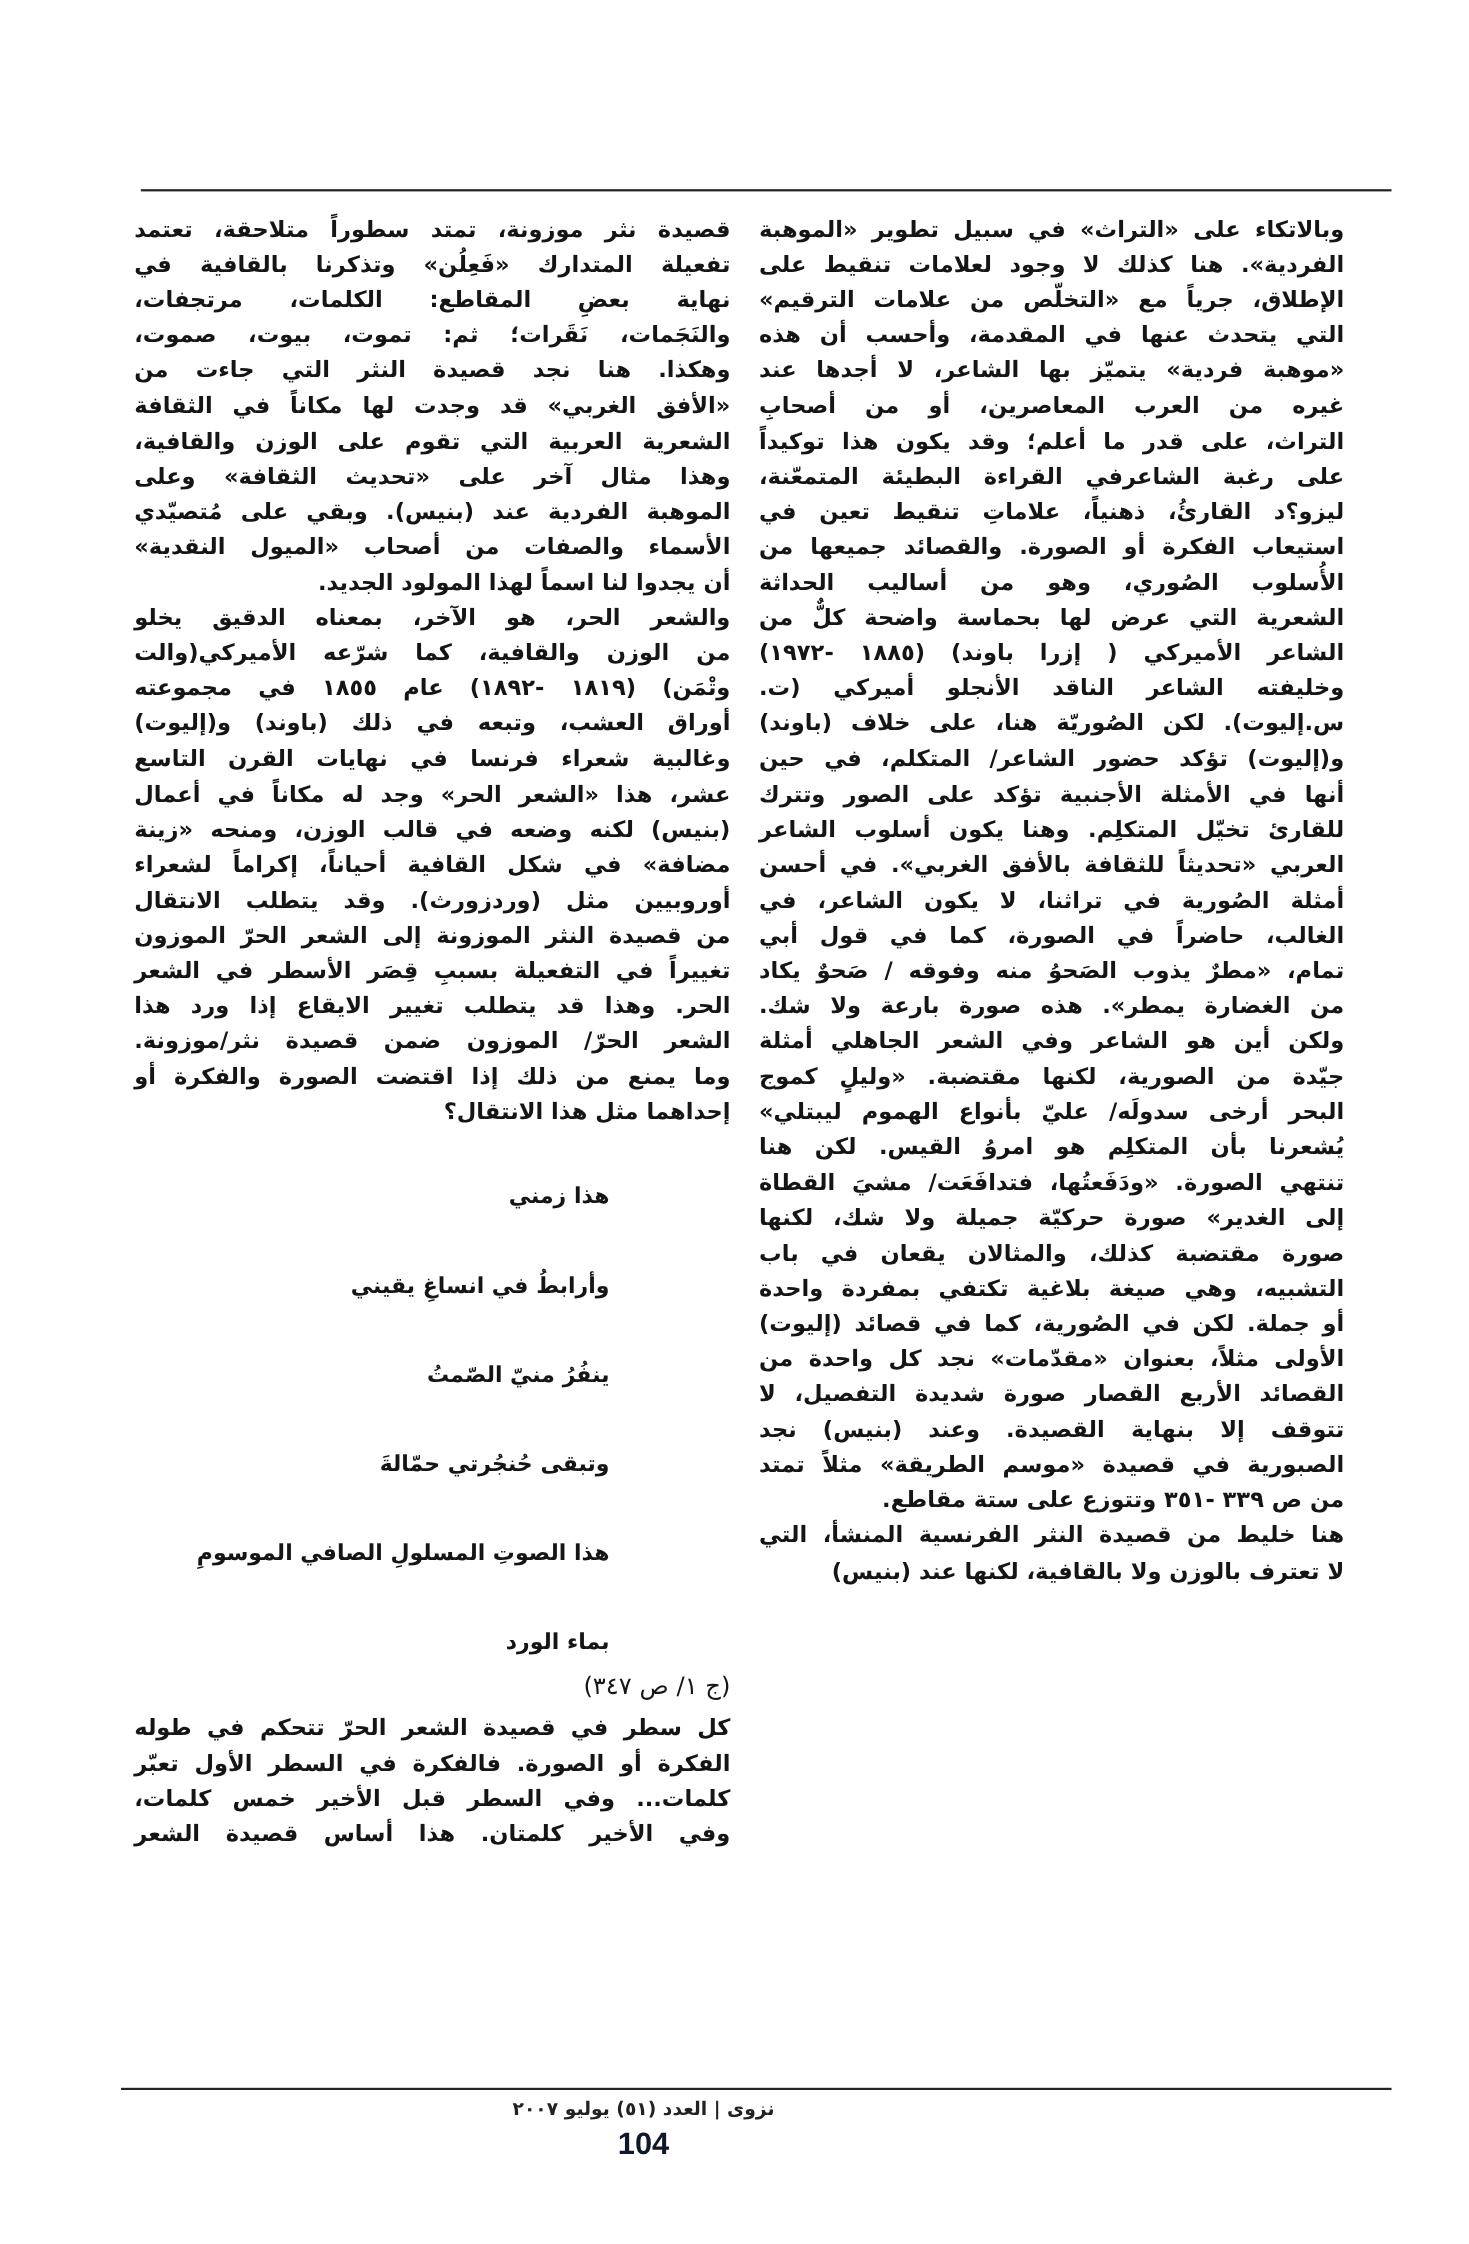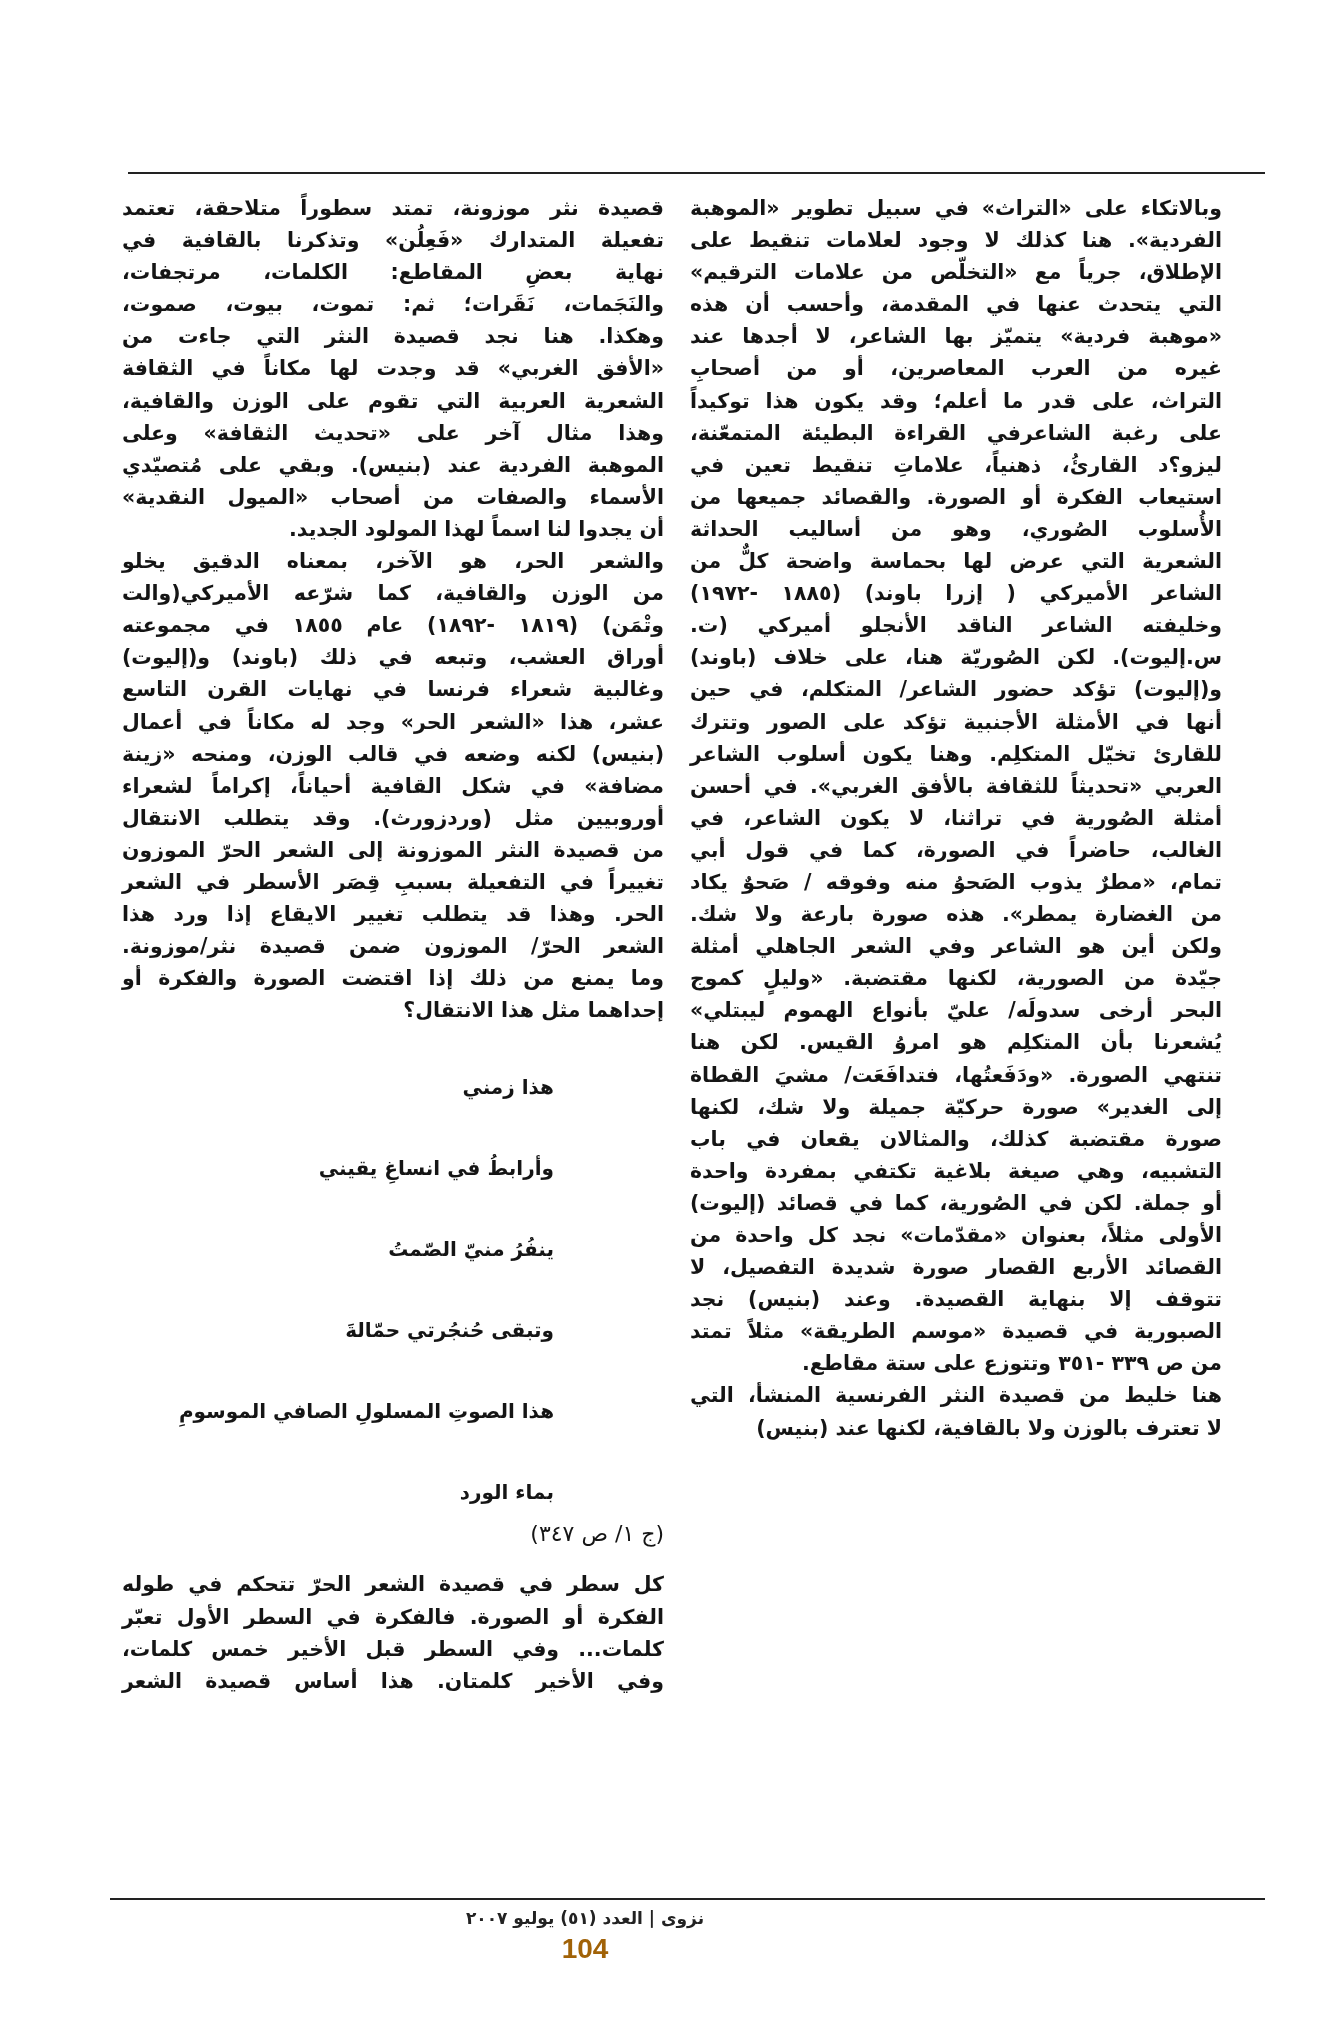--- a/index.html
+++ b/index.html
@@ -69,21 +69,21 @@
 
     .citation {
       display: block;
       text-align: left;
       direction: rtl;
       padding-left: 40px;
       font-weight: normal;
       font-size: 22px;
       height: 36px;
       line-height: 36px;
-      margin-bottom: 16px;
+      margin-bottom: 2px;
     }
 
     .footer {
       position: absolute;
       left: 0;
       width: 1170px;
       top: 1906px;
       text-align: center;
     }
     .footer .issue {
@@ -94,21 +94,21 @@
       line-height: 24px;
       color: #222222;
     }
     .footer .page-number {
       display: block;
       font-family: "Liberation Sans", sans-serif;
       font-size: 28px;
       font-weight: bold;
       line-height: 34px;
       margin-top: 2px;
-      color: #a16207;
+      color: #0f172a;
     }
   </style>
 </head>
 <body>
 
 <div class="rule top"></div>
 
 <div class="column right" id="right-col">
     <span class="line">وبالاتكاء على «التراث» في سبيل تطوير «الموهبة</span>
     <span class="line">الفردية». هنا كذلك لا وجود لعلامات تنقيط على</span>

